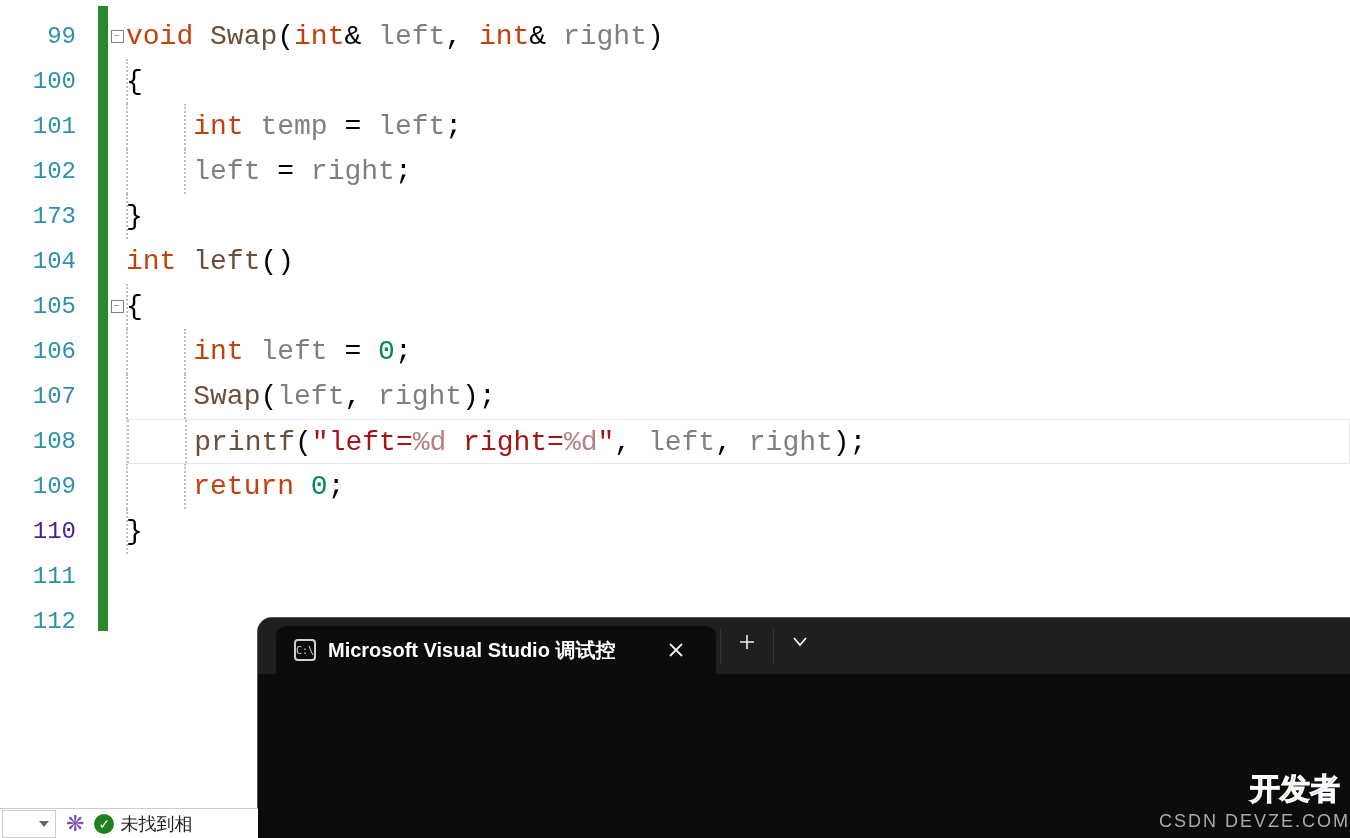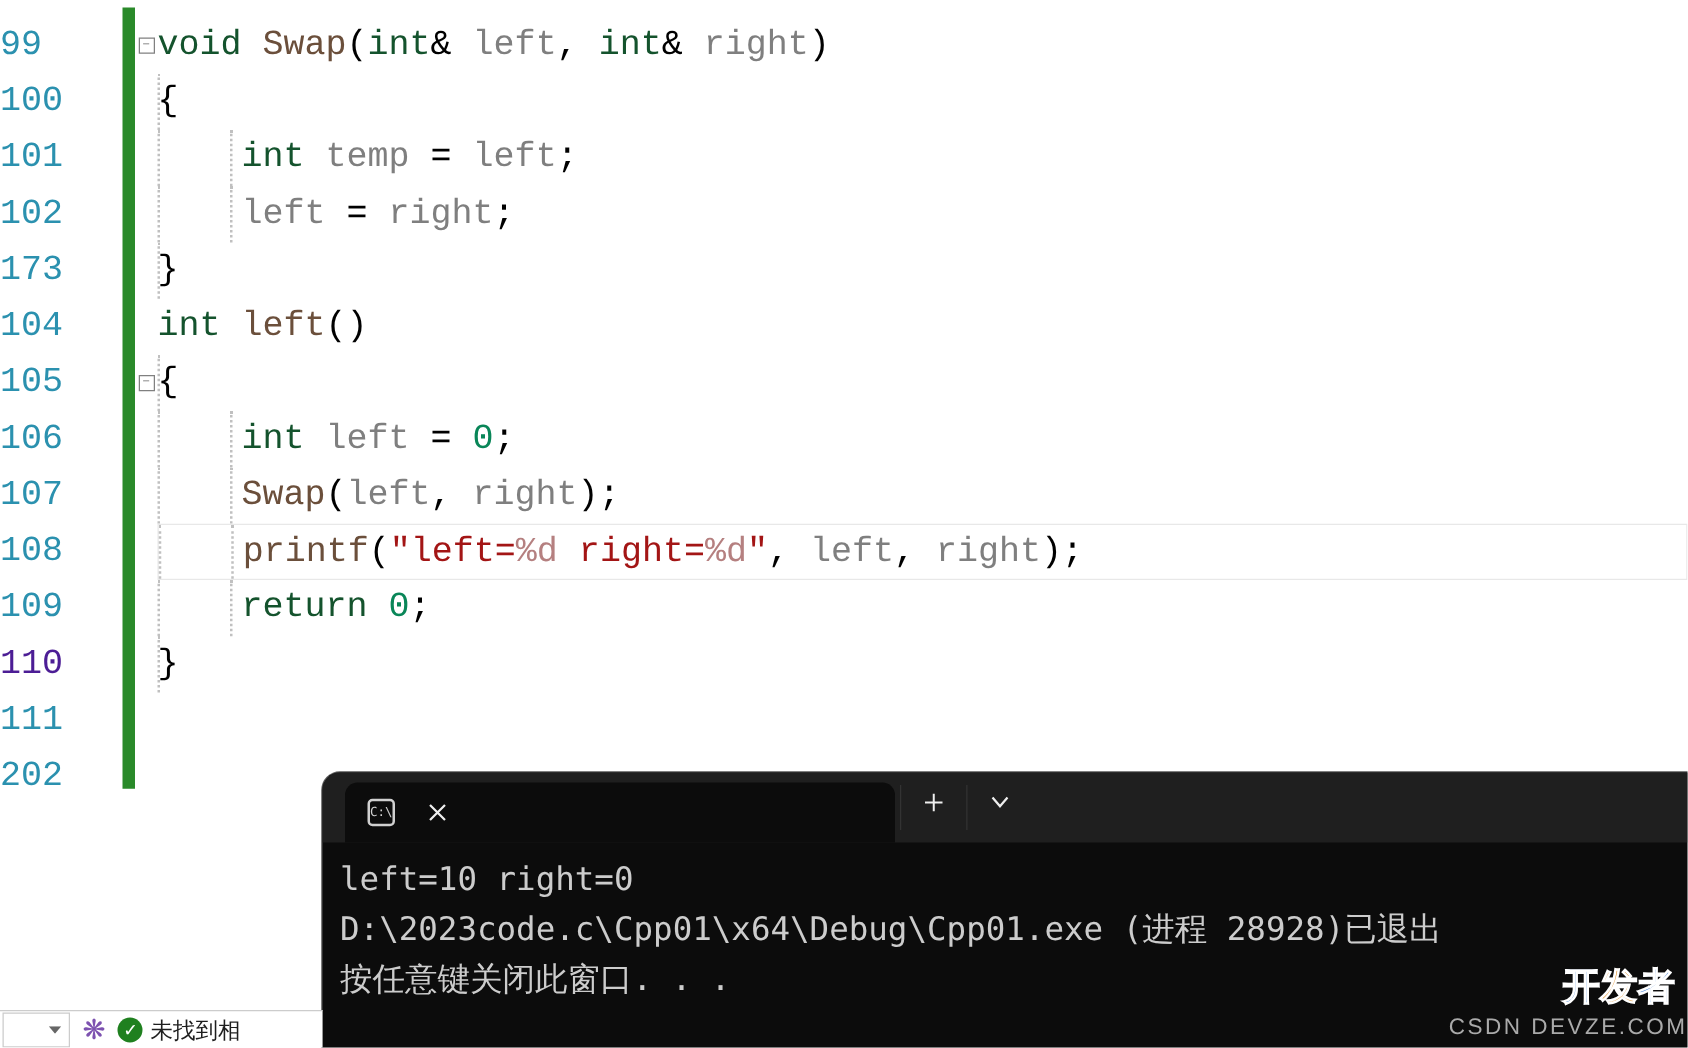--- a/index.html
+++ b/index.html
@@ -20,24 +20,24 @@
   .gutter {
     width: 90px;
     background: #ffffff;
     padding-top: 14px;
     flex-shrink: 0;
     user-select: none;
   }
   .gutter .ln {
     height: 45px;
     line-height: 45px;
-    text-align: left;
+    text-align: right;
     padding-right: 14px;
     color: #2b91af;
-    font-size: 28px;
+    font-size: 24px;
     font-weight: 400;
   }
   .gutter .ln.current { color: #4c1d95; font-weight: 400; }
   .margin-strip {
     width: 8px;
     background: #fff;
     flex-shrink: 0;
   }
   .change-bar {
     width: 10px;
@@ -87,21 +87,21 @@
   .guide {
     position: absolute;
     left: 0;
     top: 0;
     bottom: 0;
     width: 1px;
     border-left: 2px dotted #c0c0c0;
     pointer-events: none;
   }
   .guide.g2 { left: 58px; }
-  .kw { color: #14532d; }
+  .kw { color: #c2410c; }
   .fn { color: #6b4f3b; }
   .fn-call { color: #6b4f3b; }
   .id { color: #7f7f7f; }
   .punc { color: #000; }
   .num { color: #098658; }
   .str { color: #a31515; }
   .esc { color: #b58080; }
 
   .console-window {
     position: absolute;
@@ -231,21 +231,21 @@
     <div class="ln">102</div>
     <div class="ln">173</div>
     <div class="ln">104</div>
     <div class="ln">105</div>
     <div class="ln">106</div>
     <div class="ln">107</div>
     <div class="ln">108</div>
     <div class="ln">109</div>
     <div class="ln current">110</div>
     <div class="ln">111</div>
-    <div class="ln">202</div>
+    <div class="ln">112</div>
   </div>
   <div class="margin-strip"></div>
   <div class="change-bar"></div>
   <div class="fold-col">
     <div class="fc">
         <div class="fold-box">−</div>
       </div>
     <div class="fc"></div>
       <div class="fc"></div>
       <div class="fc"></div>
@@ -290,42 +290,40 @@
 
     <div class="code-line"><span class="guide"></span><span class="punc">}</span></div>
 
   </div>
 </div>
 
 <div class="console-window">
   <div class="tabbar">
     <div class="console-tab">
       <div class="tab-icon">C:\</div>
+      <div class="tab-title">Microsoft Visual Studio 调试控</div>
       <div class="tab-close">
         <svg width="14" height="14" viewBox="0 0 14 14">
             <path d="M1 1 L13 13 M13 1 L1 13" stroke="#eee" stroke-width="1.8"></path>
           </svg>
       </div>
     </div>
     <div class="tab-sep"></div>
     <div class="tab-plus">
       <svg width="16" height="16" viewBox="0 0 16 16">
           <path d="M8 1 L8 15 M1 8 L15 8" stroke="#eee" stroke-width="1.6"></path>
         </svg>
     </div>
     <div class="tab-sep"></div>
     <div class="tab-dd">
       <svg width="14" height="10" viewBox="0 0 14 10">
           <path d="M1 1 L7 8 L13 1" stroke="#eee" stroke-width="1.8" fill="none"></path>
         </svg>
     </div>
   </div>
-  <div class="console-body"><span>left=10 right=0</span>
-<span>D:\2023code.c\Cpp01\x64\Debug\Cpp01.exe (进程 28928)已退出</span>
-<span>按任意键关闭此窗口. . . </span></div>
 </div>
 
 <div class="status-bar">
   <div class="status-sel">
     <svg width="10" height="6" viewBox="0 0 10 6">
         <path d="M0 0 L5 6 L10 0" fill="#666"></path>
       </svg>
   </div>
   <div class="status-icon">❋</div>
   <span class="status-ok">✓</span>

